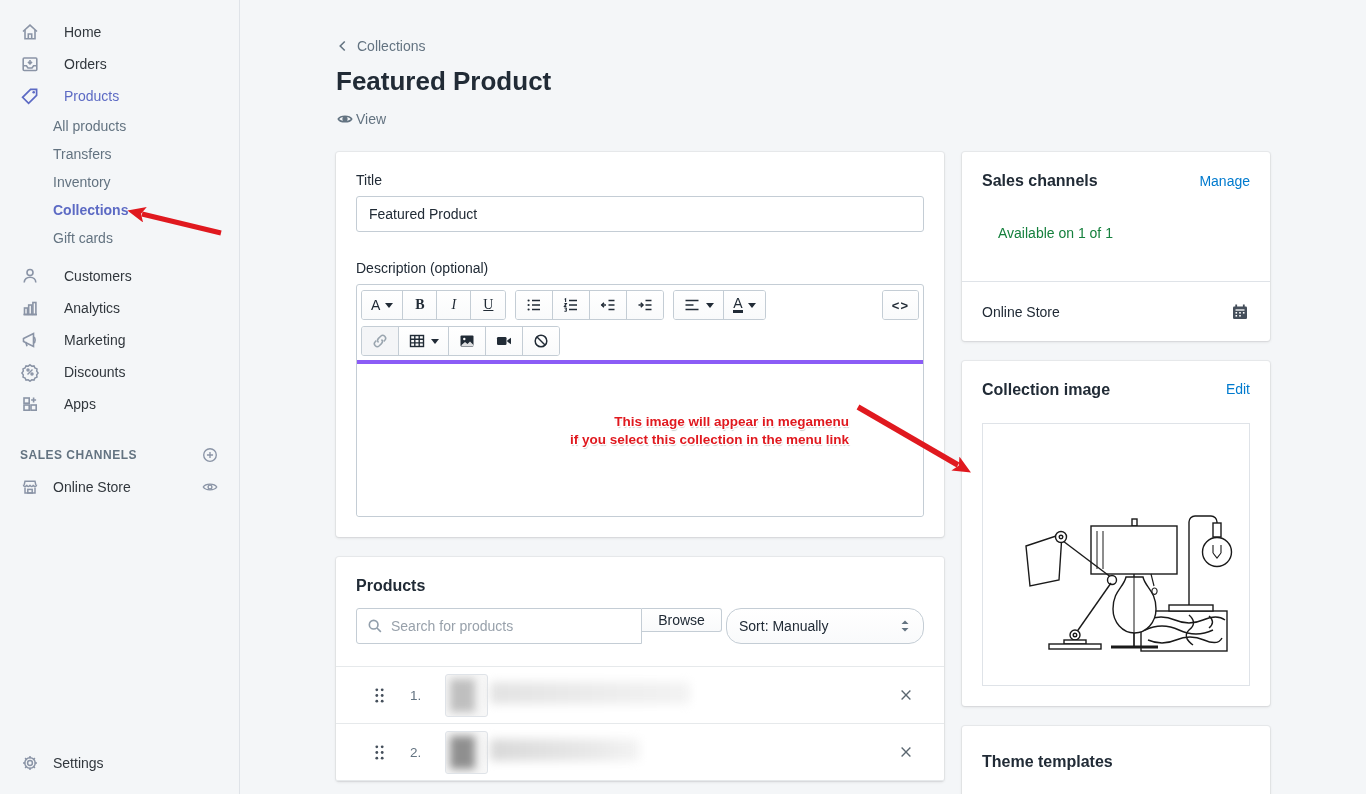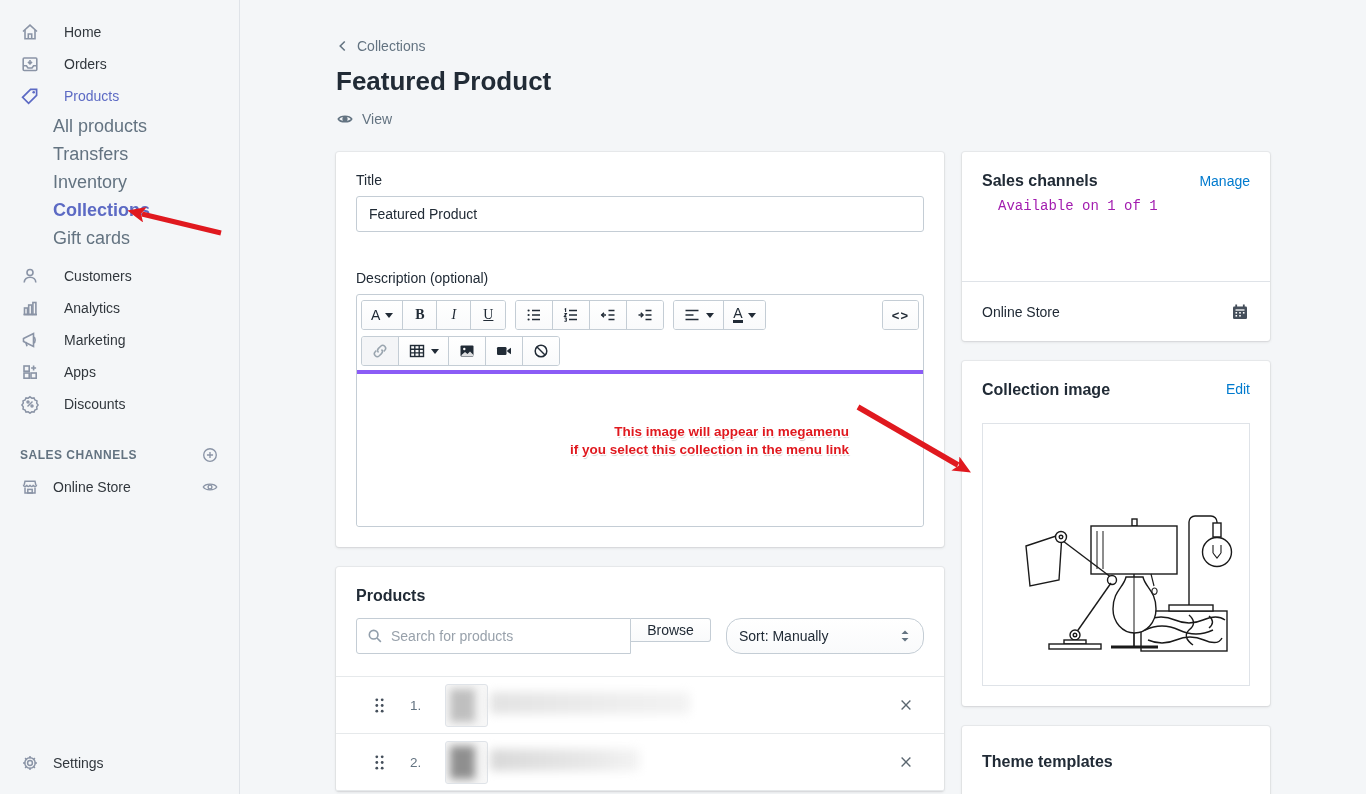--- a/index.html
+++ b/index.html
@@ -6,53 +6,53 @@
   html,body { width:1366px; height:794px; overflow:hidden; background:#f4f6f8;
     font-family:"Liberation Sans",sans-serif; color:#212b36; font-size:14px; }
 
   
   .sidebar { position:fixed; left:0; top:0; width:240px; height:794px; background:#f4f6f8;
     border-right:1px solid #dfe3e8; display:flex; flex-direction:column; padding-top:16px; }
   .nav-item { display:flex; align-items:center; height:32px; padding:0 20px; gap:24px;
     font-weight:500; color:#31373d; cursor:pointer; }
   .nav-item svg { flex:none; }
   .sub-item { display:flex; align-items:center; height:28px; padding-left:53px;
-    font-size:18px; color:#637381; cursor:pointer; }
+    font-size:14px; color:#637381; cursor:pointer; }
   .sub-item.active { color:#5c6ac4; font-weight:bold; }
   .nav-gap { height:8px; }
   .sales-header { margin-top:19px; height:32px; display:flex; align-items:center;
     justify-content:space-between; padding:0 20px; font-size:12px; font-weight:bold;
     color:#637381; letter-spacing:.5px; }
   .channel-row { display:flex; align-items:center; height:32px; padding:0 20px; gap:13px;
     color:#31373d; cursor:pointer; }
   .channel-row .grow { flex:1; }
   .settings-row { margin-top:auto; display:flex; align-items:center; height:48px;
     padding:0 20px 14px; gap:13px; color:#31373d; cursor:pointer; }
 
   
   .main { position:absolute; left:240px; top:0; width:1126px; height:794px; }
   .content { width:934px; margin:0 auto; padding-top:38px; }
   .breadcrumb { display:flex; align-items:center; gap:7px; color:#637381; cursor:pointer; }
   .page-title { margin-top:12px; font-size:26px; font-weight:bold; color:#212b36; }
-  .view-row { margin-top:13px; display:flex; align-items:center; gap:8px; color:#637381; cursor:pointer; }
+  .view-row { margin-top:13px; display:flex; align-items:center; gap:2px; color:#637381; cursor:pointer; }
   .columns { display:flex; gap:18px; margin-top:24px; align-items:flex-start; }
   .col-left { width:608px; }
   .col-right { width:308px; }
 
   .card { background:#fff; border-radius:3px;
     box-shadow:0 0 0 1px rgba(63,63,68,.05), 0 1px 3px 0 rgba(63,63,68,.15); }
   .card + .card { margin-top:20px; }
   .card-pad { padding:20px; }
   .card-h { font-size:16px; font-weight:bold; color:#212b36; }
 
   
   .field-label { display:block; margin-bottom:8px; color:#212b36; }
   .text-input { width:100%; height:36px; border:1px solid #c4cdd5; border-radius:3px;
     padding:0 12px; font-size:14px; font-family:inherit; color:#212b36; background:#fff; }
-  .desc-wrap { margin-top:38px; }
+  .desc-wrap { margin-top:28px; }
   .editor { margin-top:8px; border:1px solid #c4cdd5; border-radius:3px; background:#fff; }
   .toolbar { padding:3px 4px 0; }
   .tb-row { display:flex; align-items:center; gap:9px; padding:2px 0 4px; }
   .btn-group { display:flex; border:1px solid #c4cdd5; border-radius:3px; overflow:hidden;
     background:#fff; }
   .tb-btn { min-width:34px; height:28px; display:flex; align-items:center; justify-content:center;
     gap:5px; padding:0 9px; border-right:1px solid #c4cdd5; background:linear-gradient(#fff,#f9fafb);
     font-size:14px; color:#212b36; cursor:pointer; }
   .btn-group .tb-btn:last-child { border-right:none; }
   .tb-bold { font-weight:bold; font-family:"Liberation Serif",serif; }
@@ -75,21 +75,21 @@
   .products-head { padding:20px 20px 0; }
   .search-row { display:flex; margin-top:13px; }
   .search-box { display:flex; flex:1; position:relative; }
   .search-input { flex:1; height:36px; border:1px solid #c4cdd5; border-radius:3px 0 0 3px;
     padding:0 12px 0 34px; font-size:14px; font-family:inherit; color:#212b36; }
   .search-input::placeholder { color:#98a1ab; }
   .search-glyph { position:absolute; left:10px; top:9px; }
   .browse-btn { width:80px; height:24px; border:1px solid #c4cdd5; border-left:none;
     border-radius:0 3px 3px 0; background:linear-gradient(#fff,#f9fafb); font-size:14px;
     color:#212b36; font-family:inherit; cursor:pointer; }
-  .sort-select { margin-left:15px; width:198px; height:36px; border:1px solid #c4cdd5;
+  .sort-select { margin-left:4px; width:198px; height:36px; border:1px solid #c4cdd5;
     border-radius:15px; background:linear-gradient(#fff,#f9fafb); display:flex; align-items:center;
     justify-content:space-between; padding:0 12px; cursor:pointer; color:#212b36; }
   .product-list { margin-top:22px; border-top:1px solid #e6e9eb; }
   .p-row { display:flex; align-items:center; height:57px; padding:0 26px 0 38px;
     border-bottom:1px solid #e6e9eb; }
   .p-index { margin-left:25px; width:22px; color:#637381; font-size:13.5px; }
   .p-thumb { margin-left:13px; width:43px; height:43px; border:1px solid #dfe3e8; border-radius:3px;
     overflow:hidden; position:relative; background:#f7f7f7; }
   .p-thumb .blur-sq { position:absolute; inset:4px 12px 4px 4px; filter:blur(4px); }
   .p-name { margin-left:2px; height:22px; border-radius:2px; filter:blur(5px); margin-top:-4px; }
@@ -98,21 +98,21 @@
   .row2 .blur-sq { background:#8f8f8f; }
   .row2 .p-name { width:150px; background:linear-gradient(90deg,#d9d9d9,#e9e9e9 70%,#f4f4f4); }
   .p-grow { flex:1; }
   .remove-btn { background:none; border:none; cursor:pointer; padding:4px; line-height:0; }
   .drag-handle { cursor:grab; line-height:0; }
 
   
   .sc-top { padding:20px; height:129px; }
   .sc-head { display:flex; align-items:center; justify-content:space-between; }
   .link { color:#007ace; text-decoration:none; cursor:pointer; font-size:14px; }
-  .sc-avail { margin-top:8px; padding-left:16px; color:#a21caf;font-family:Liberation Mono, monospace; }
+  .sc-avail { margin-top:35px; padding-left:16px; color:#15803d; }
   .sc-bottom { border-top:1px solid #dfe3e8; height:60px; display:flex; align-items:center;
     justify-content:space-between; padding:0 20px; }
   .ci-head { display:flex; align-items:flex-start; justify-content:space-between; }
   .img-box { margin-top:24px; height:263px; border:1px solid #dfe3e8; background:#fff;
     display:flex; align-items:center; justify-content:center; }
   .tt-card { padding:27px 20px 20px; height:110px; }
 
   
   .overlay { position:fixed; left:0; top:0; pointer-events:none; z-index:100; }
   .icon { line-height:0; }
@@ -186,37 +186,37 @@
     <span class="icon">
       <svg width="20" height="20" viewBox="0 0 20 20" fill="none" stroke="#8a94a6" stroke-width="1.6">
         <path d="M3.5 8.5 l10-5 v13 l-10-5 z"></path>
           <path d="M13.5 7 c2.2 .6 2.2 5.4 0 6"></path>
         <path d="M5.8 12 l1.2 4.3"></path>
       </svg></span>
     <span>Marketing</span>
   </div>
   <div class="nav-item">
     <span class="icon">
+      <svg width="20" height="20" viewBox="0 0 20 20" fill="none" stroke="#8a94a6" stroke-width="1.5">
+        <path d="M10 2.8 l1.8 1.4 2.2-.3 .9 2.1 2.1 .9 -.3 2.2 1.4 1.9 -1.4 1.9 .3 2.2 -2.1 .9 -.9 2.1 -2.2-.3 -1.8 1.4 -1.8-1.4 -2.2 .3 -.9-2.1 -2.1-.9 .3-2.2 -1.4-1.9 1.4-1.9 -.3-2.2 2.1-.9 .9-2.1 2.2 .3 z"></path>
+        <path d="M7.5 12.5 l5-5"></path>
+          <circle cx="8" cy="8" r="1"></circle>
+          <circle cx="12" cy="12" r="1"></circle>
+      </svg></span>
+    <span>Discounts</span>
+  </div>
+  <div class="nav-item">
+    <span class="icon">
       <svg width="20" height="20" viewBox="0 0 20 20" fill="none" stroke="#8a94a6" stroke-width="1.6">
         <rect x="4" y="4" width="5.2" height="5.2"></rect>
           <rect x="4" y="11" width="5.2" height="5.2"></rect>
         <rect x="11" y="11" width="5.2" height="5.2"></rect>
           <path d="M13.6 3.5 v5 M11.1 6 h5"></path>
       </svg></span>
     <span>Apps</span>
-  </div>
-  <div class="nav-item">
-    <span class="icon">
-      <svg width="20" height="20" viewBox="0 0 20 20" fill="none" stroke="#8a94a6" stroke-width="1.5">
-        <path d="M10 2.8 l1.8 1.4 2.2-.3 .9 2.1 2.1 .9 -.3 2.2 1.4 1.9 -1.4 1.9 .3 2.2 -2.1 .9 -.9 2.1 -2.2-.3 -1.8 1.4 -1.8-1.4 -2.2 .3 -.9-2.1 -2.1-.9 .3-2.2 -1.4-1.9 1.4-1.9 -.3-2.2 2.1-.9 .9-2.1 2.2 .3 z"></path>
-        <path d="M7.5 12.5 l5-5"></path>
-          <circle cx="8" cy="8" r="1"></circle>
-          <circle cx="12" cy="12" r="1"></circle>
-      </svg></span>
-    <span>Discounts</span>
   </div>
 
   <div class="sales-header">
     <span>SALES CHANNELS</span>
     <span class="icon">
       <svg width="18" height="18" viewBox="0 0 20 20" fill="none" stroke="#8a94a6" stroke-width="1.5">
         <circle cx="10" cy="10" r="7"></circle>
           <path d="M10 6.6 v6.8 M6.6 10 h6.8"></path>
       </svg></span>
   </div>

